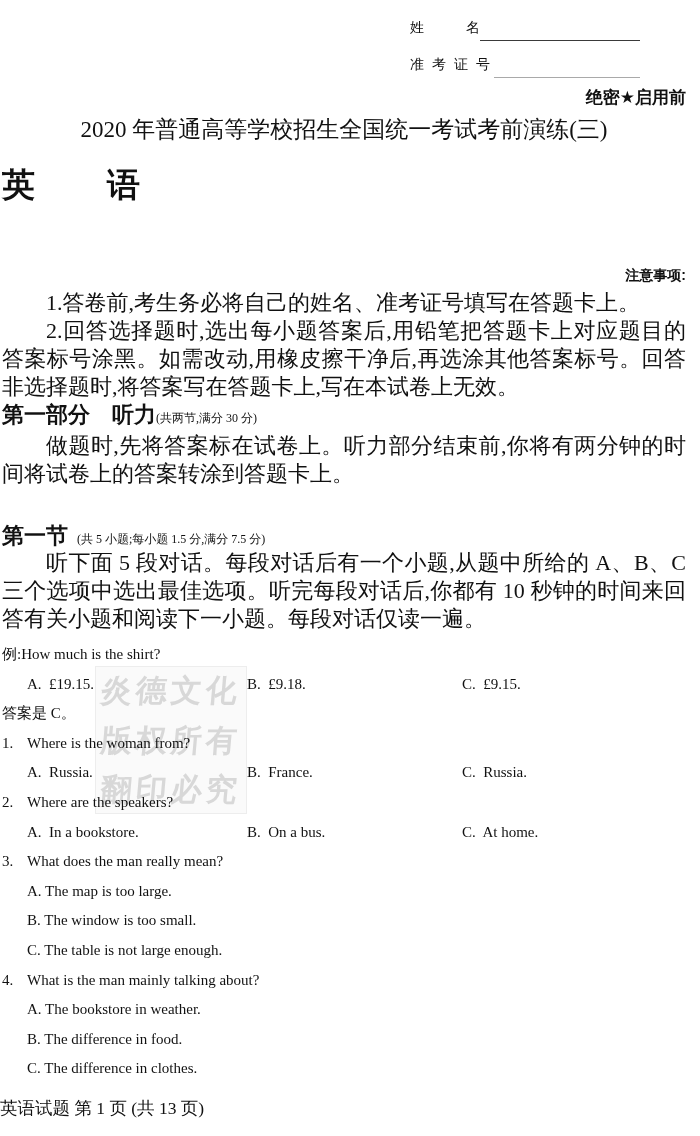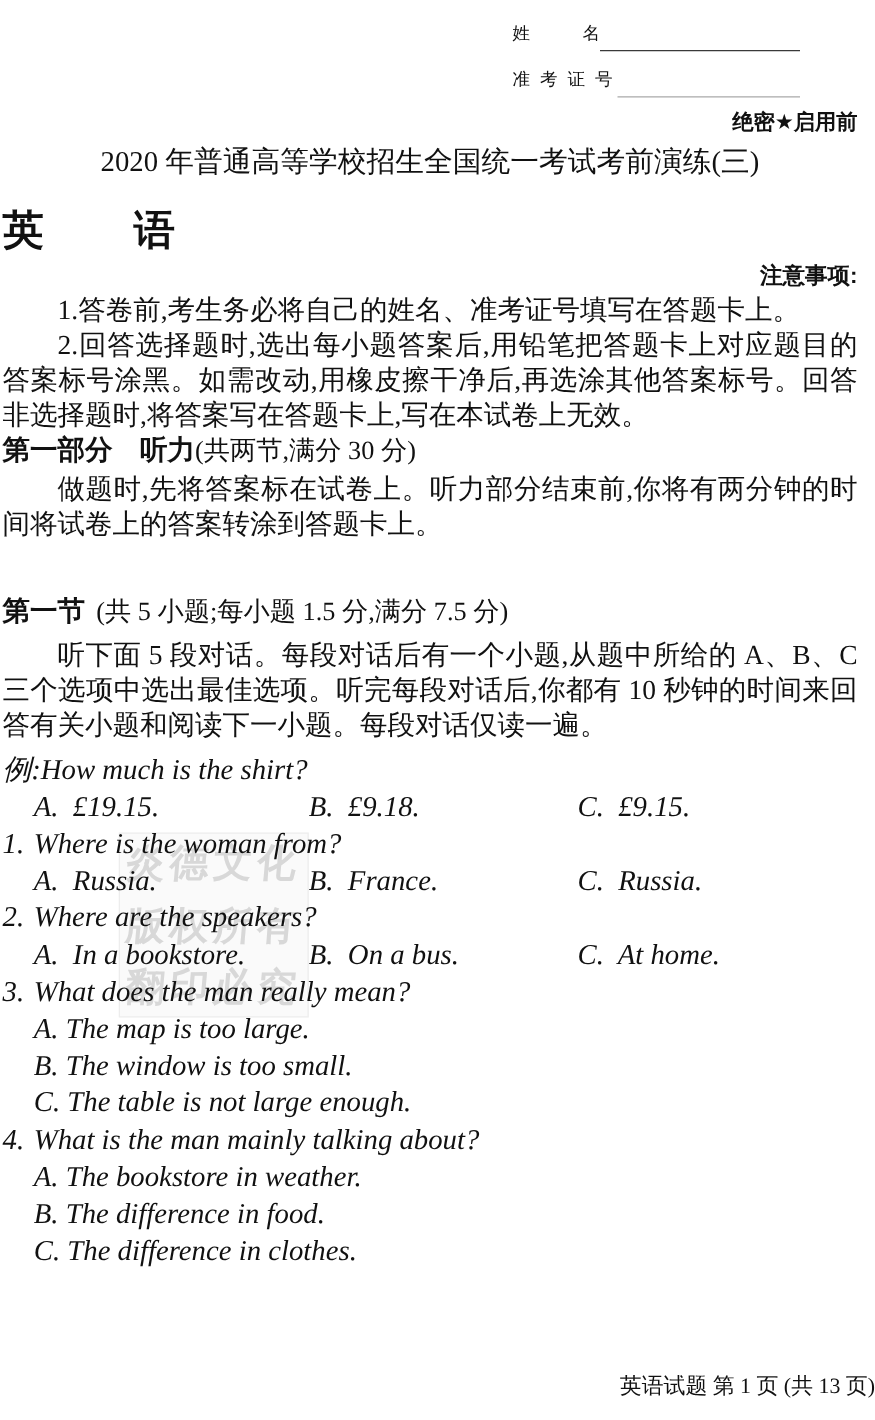--- a/index.html
+++ b/index.html
@@ -19,30 +19,30 @@
   .field-line { display: inline-block; height: 26px; }
   .line-name { width: 160px; border-bottom: 1.5px solid #3a3a3a; }
   .line-ticket { width: 146px; border-bottom: 1.5px solid #a9a9a9; margin-left: -4px; }
 
   .hei { font-family: "Liberation Sans", "DejaVu Sans", sans-serif; font-weight: bold; text-align: right; }
 
   .classification { font-size: 17px; margin-top: 10px; line-height: 20px; }
   .exam-title { text-align: center; font-size: 23px; margin-top: 7px; line-height: 30px; }
   .subject-title { text-align: left; font-size: 33px; font-weight: bold; margin-top: 19px; line-height: 42px; letter-spacing: 2px; }
 
-  .notice-heading { font-size: 18px; line-height: 28px; }
+  .notice-heading { font-size: 14px; margin-top: 55px; line-height: 28px; }
   .par { font-size: 22px; line-height: 28px; text-indent: 2em; text-align: justify; margin: 0; }
 
   .part-heading { line-height: 28px; }
   .part-heading .ttl { font-size: 22px; }
-  .part-heading .paren { font-size: 21px; }
-  .section-heading { margin-top: 38px; line-height: 36px; }
+  .part-heading .paren { font-size: 12px; }
+  .section-heading { margin-top: 38px; line-height: 20px; }
   .section-heading .paren { margin-left: 9px; }
 
-  .qa { font-size: 23px; line-height: 29.6px; font-style: italic; }
+  .qa { font-size: 15px; line-height: 29.6px; }
   .example-block { margin-top: 7px; }
   .q-line { display: flex; }
   .q-num { width: 25px; flex: none; }
   .opt-row { display: grid; grid-template-columns: 220px 215px 1fr; margin-left: 25px; white-space: pre; }
   .opt-stack { margin-left: 25px; }
   .flush { text-indent: 0; }
 
   
   .watermark {
     position: absolute; left: 95px; top: 666px; width: 152px; height: 148px;
@@ -52,21 +52,21 @@
   }
   .wm-line {
     font-family: "Liberation Sans", "DejaVu Sans", sans-serif;
     font-size: 31px; font-weight: bold; color: #d8d8d8;
     letter-spacing: 4px; text-align: center; line-height: 1;
     transform: skewX(-5deg);
   }
 
   .page-footer {
     position: absolute; left: 0; right: 0; top: 1096px;
-    text-align: right; font-size: 17.5px; z-index: 1;
+    text-align: left; font-size: 17.5px; z-index: 1;
   }
 </style>
 </head>
 <body>
 
 <div class="watermark">
   <div class="wm-line">炎德文化</div>
   <div class="wm-line">版权所有</div>
   <div class="wm-line">翻印必究</div>
 </div>
@@ -104,20 +104,21 @@
   </div>
   <p class="par">听下面 5 段对话。每段对话后有一个小题,从题中所给的 A、B、C 三个选项中选出最佳选项。听完每段对话后,你都有 10 秒钟的时间来回答有关小题和阅读下一小题。每段对话仅读一遍。</p>
 
   <div class="qa example-block">
     <div class="flush">例:How much is the shirt?</div>
     <div class="opt-row">
       <span>A.  £19.15.</span>
       <span>B.  £9.18.</span>
       <span>C.  £9.15.</span>
     </div>
+    <div class="flush">答案是 C。</div>
   </div>
 
   <div class="qa">
 
     <div class="q-line">
       <span class="q-num">1.</span>
       <span>Where is the woman from?</span>
     </div>
     <div class="opt-row">
       <span>A.  Russia.</span>

